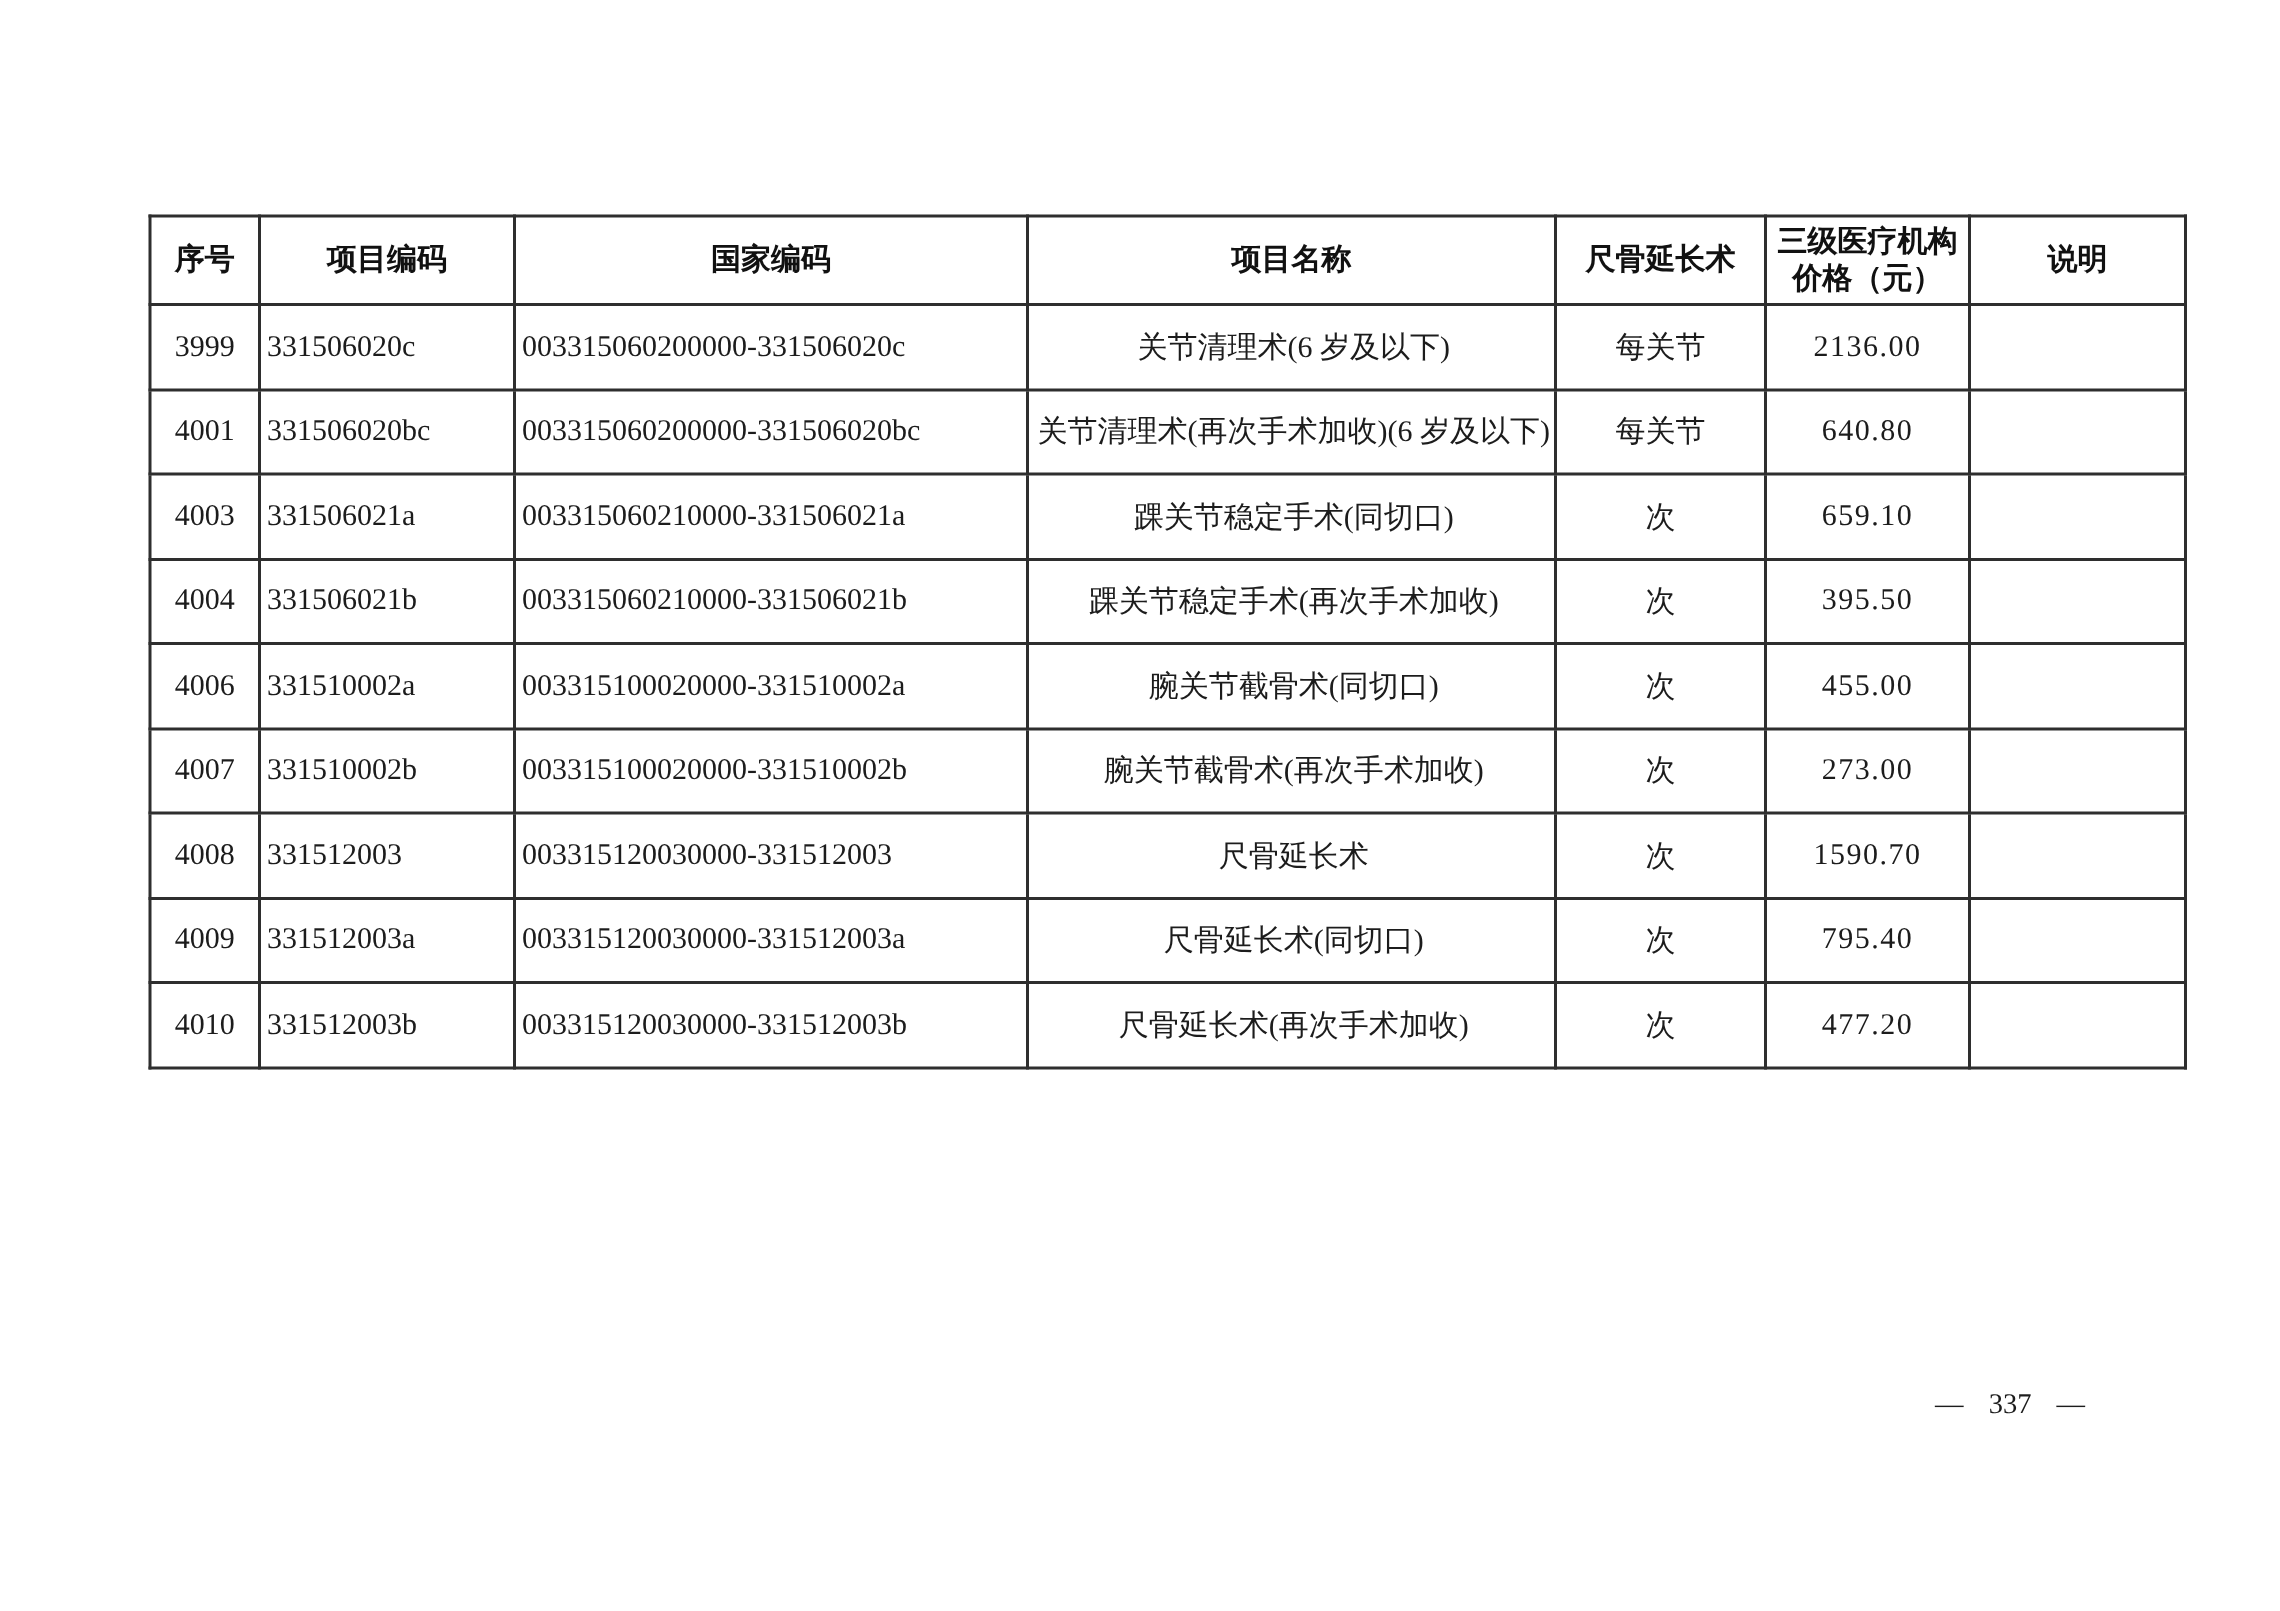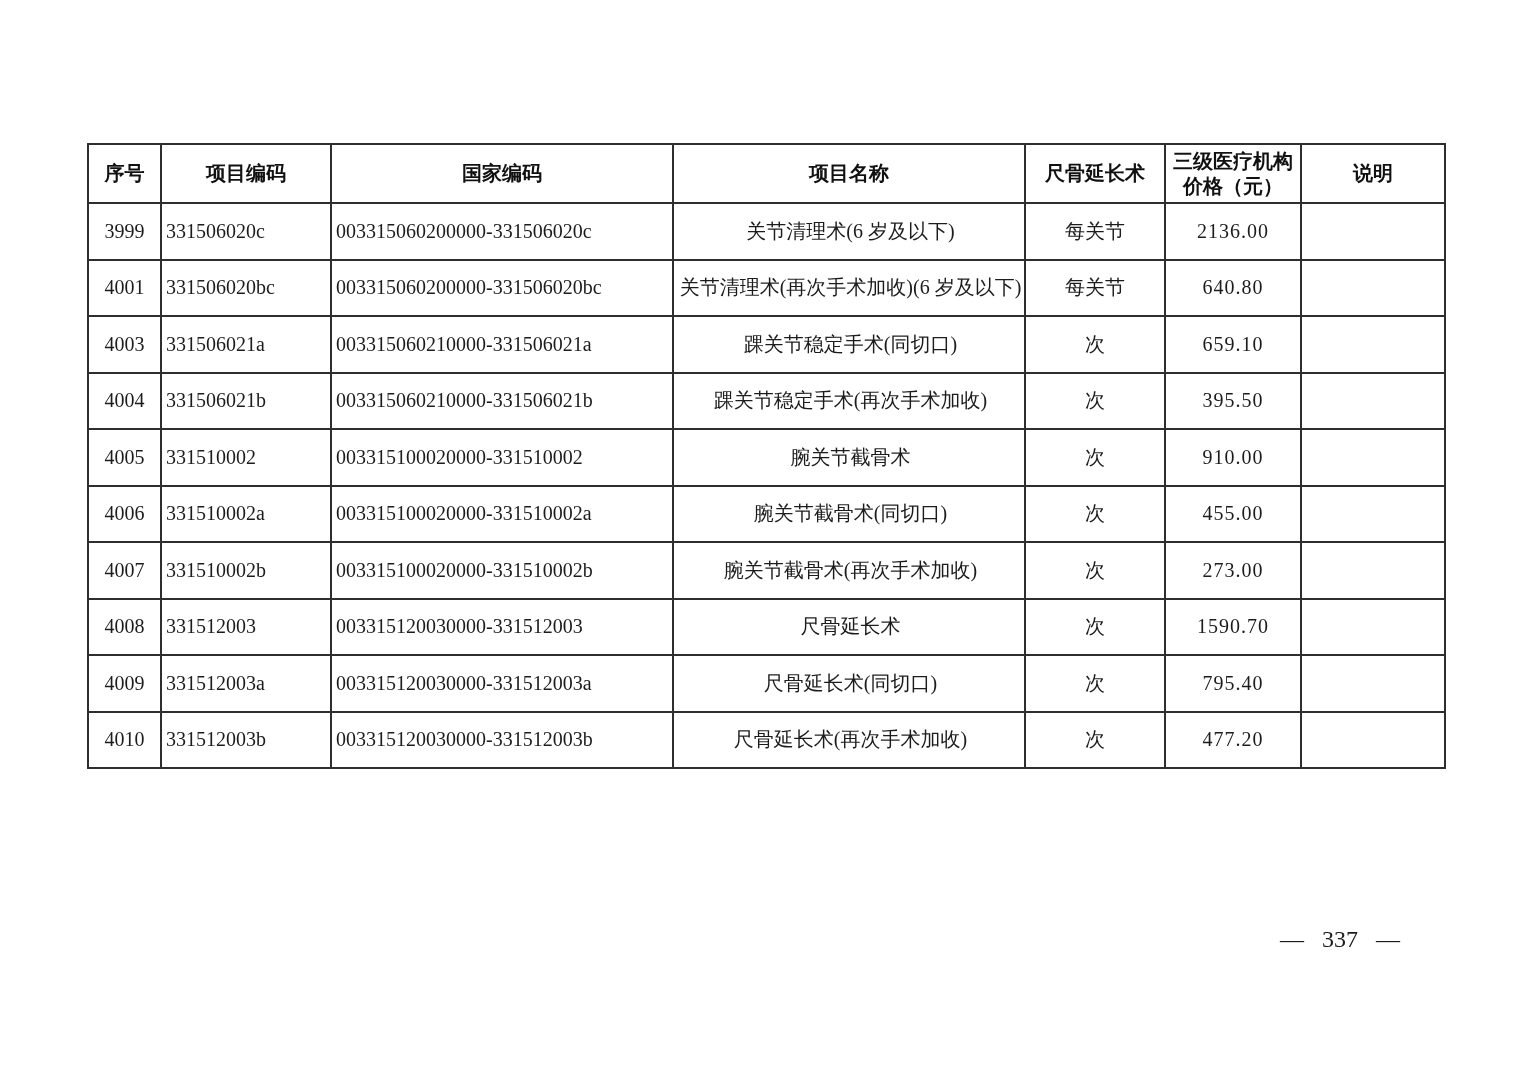--- a/index.html
+++ b/index.html
@@ -11,21 +11,21 @@
     position: relative;
     width: 1520px;
     height: 1074px;
     background: #ffffff;
     color: #1c1c1c;
     font-family: "Liberation Serif", serif;
     overflow: hidden;
   }
   table.price-table {
     position: absolute;
-    left: 87px;
+    left: 99px;
     top: 143px;
     width: 1357px;
     border-collapse: collapse;
     table-layout: fixed;
   }
   .price-table th,
   .price-table td {
     border: 2px solid #2e2e2e;
     overflow: hidden;
     vertical-align: middle;
@@ -62,21 +62,21 @@
   .c-unit  { text-align: center; border-radius: 10px; }
   .c-price { text-align: center; letter-spacing: 1px; }
   .c-note  { text-align: center; }
   .page-number {
     position: absolute;
     left: 1235px;
     top: 926px;
     width: 210px;
     text-align: center;
     font-family: "Liberation Serif", serif;
-    font-size: 24px;
+    font-size: 19px;
     color: #1c1c1c;
     word-spacing: 12px;
     white-space: nowrap;
   }
 </style>
 </head>
 <body>
 
 <div class="page">
 
@@ -133,29 +133,20 @@
         <tr>
       <td class="c-seq">4004</td>
       <td class="c-code">331506021b</td>
       <td class="c-nat">003315060210000-331506021b</td>
       <td class="c-name">踝关节稳定手术(再次手术加收)</td>
       <td class="c-unit">次</td>
       <td class="c-price">395.50</td>
       <td class="c-note"></td>
     </tr>
         <tr>
-      <td class="c-seq">4005</td>
-      <td class="c-code">331510002</td>
-      <td class="c-nat">003315100020000-331510002</td>
-      <td class="c-name">腕关节截骨术</td>
-      <td class="c-unit">次</td>
-      <td class="c-price">910.00</td>
-      <td class="c-note"></td>
-    </tr>
-        <tr>
       <td class="c-seq">4006</td>
       <td class="c-code">331510002a</td>
       <td class="c-nat">003315100020000-331510002a</td>
       <td class="c-name">腕关节截骨术(同切口)</td>
       <td class="c-unit">次</td>
       <td class="c-price">455.00</td>
       <td class="c-note"></td>
     </tr>
         <tr>
       <td class="c-seq">4007</td>

